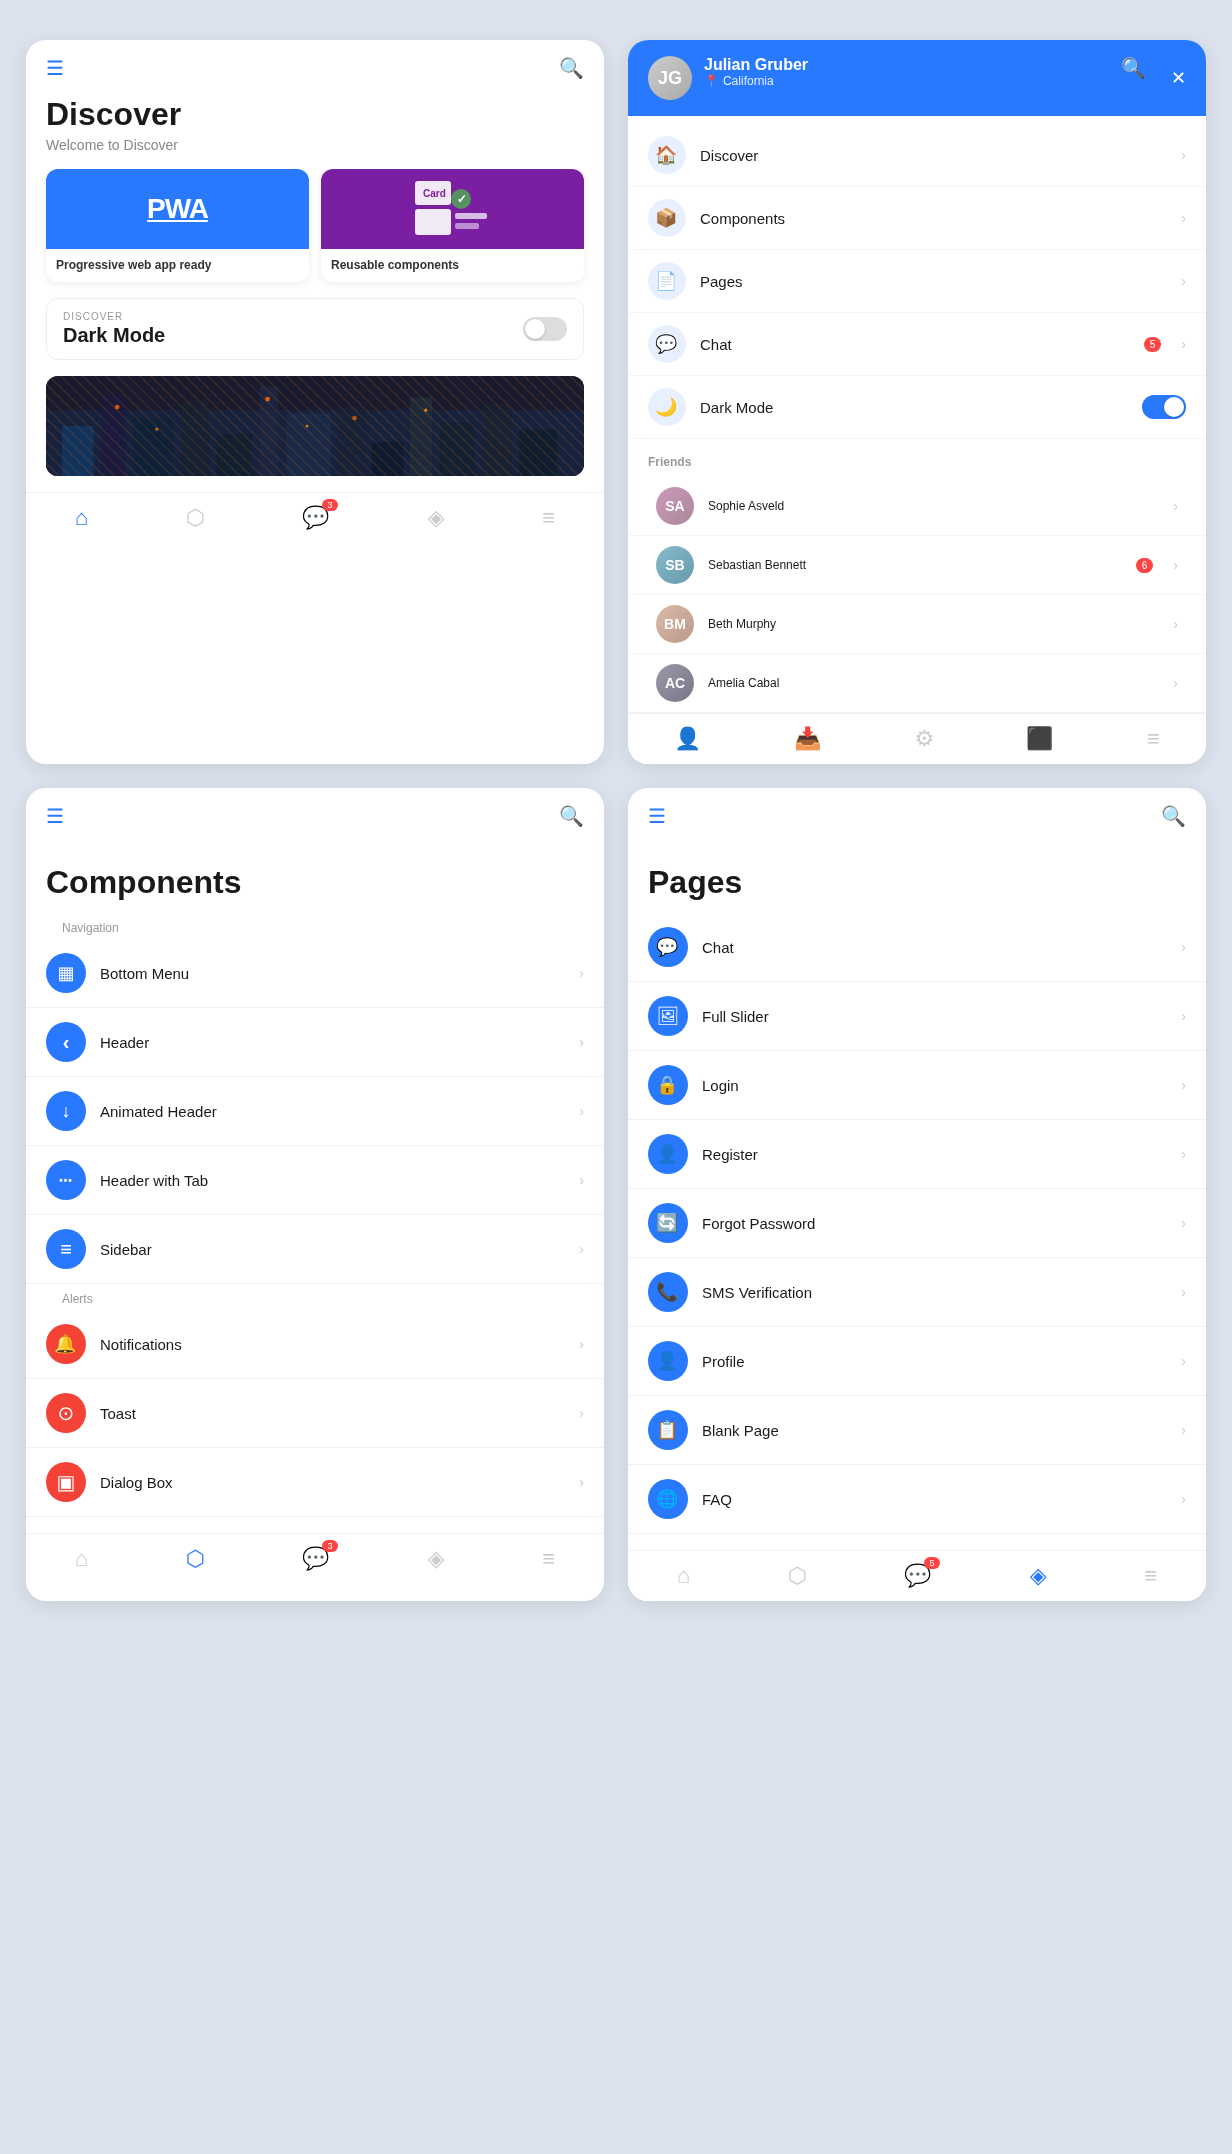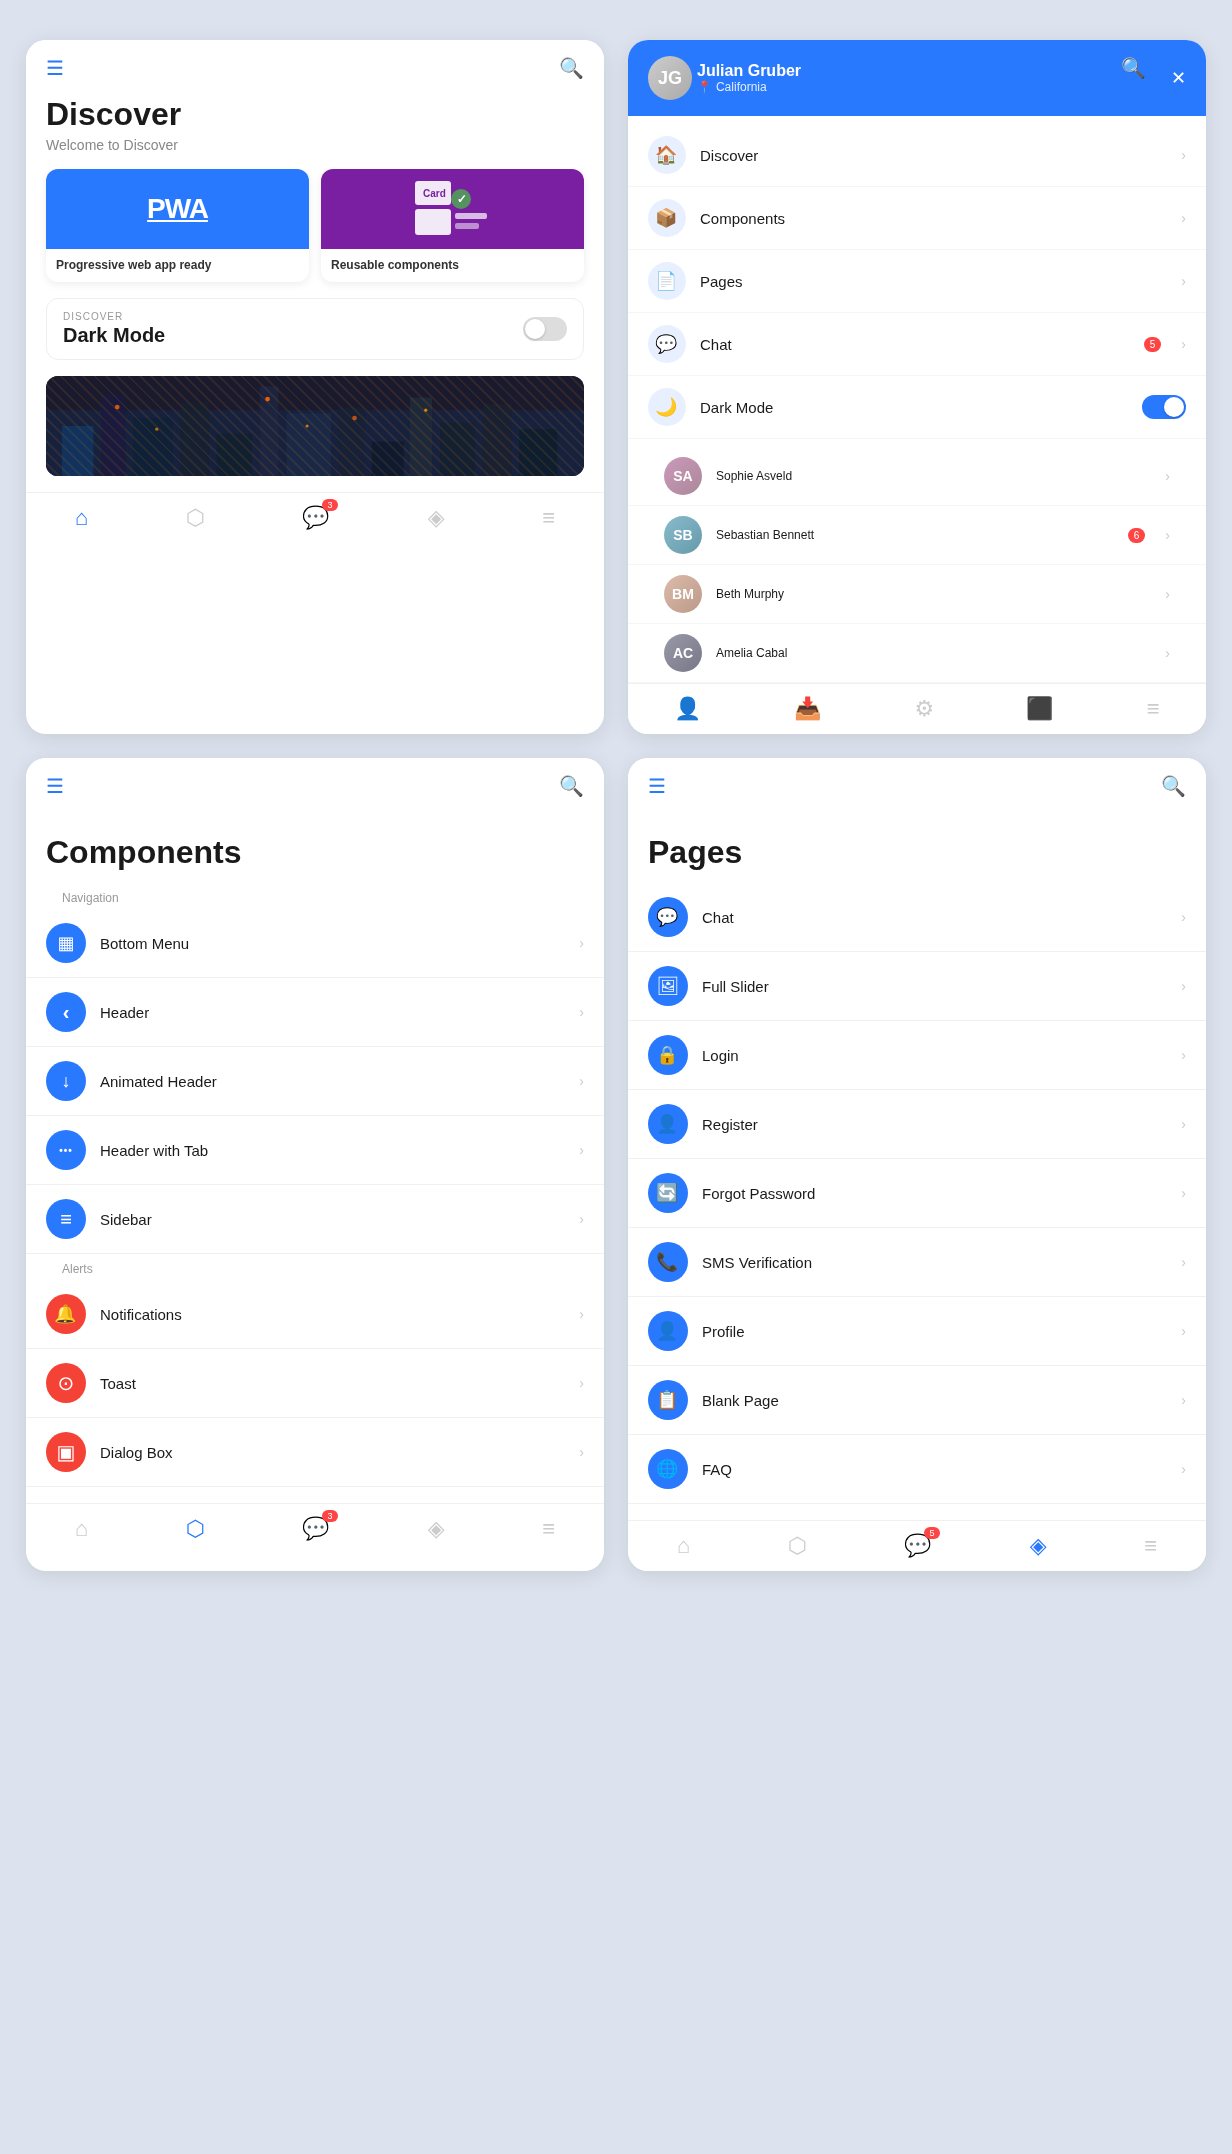--- a/index.html
+++ b/index.html
@@ -175,22 +175,21 @@
     
     .sidebar-header {
       background: #2979FF;
       padding: 16px 20px;
       display: flex;
       align-items: center;
       justify-content: space-between;
     }
     .sidebar-user {
       display: flex;
-      align-items: center;
-      gap: 5px;
+      gap: 12px;
     }
     .avatar {
       width: 44px;
       height: 44px;
       border-radius: 50%;
       background: #ccc;
       overflow: hidden;
       display: flex;
       align-items: center;
       justify-content: center;
@@ -237,21 +236,21 @@
       padding: 2px 6px;
       margin-right: 6px;
     }
 
     .friends-section { padding: 8px 20px 4px; }
     .friends-title { font-size: 12px; color: #999; font-weight: 600; margin-bottom: 4px; }
 
     .friend-item {
       display: flex;
       align-items: center;
-      padding: 10px 36px;
+      padding: 10px 28px;
       gap: 14px;
       cursor: pointer;
       border-bottom: 1px solid #f5f5f5;
     }
     .friend-name { flex: 1; font-size: 12px; color: #1a1a1a; font-weight: 500; }
 
     .sidebar-bottom-nav {
       display: flex;
       align-items: center;
       justify-content: space-around;
@@ -432,20 +431,23 @@
         <span class="menu-badge">5</span>
         <span class="menu-chevron">›</span>
       </div>
       <div class="menu-item">
         <div class="menu-icon-circle" style="background:#e8f0ff;">🌙</div>
         <span class="menu-item-label">Dark Mode</span>
         <div class="toggle on"></div>
       </div>
     </div>
 
+    <div class="friends-section">
+      <div class="friends-title">Friends</div>
+    </div>
 
     <div class="friend-item">
       <div class="avatar small" style="background:linear-gradient(135deg,#c9b,#a89);">SA</div>
       <span class="friend-name">Sophie Asveld</span>
       <span class="menu-chevron">›</span>
     </div>
     <div class="friend-item">
       <div class="avatar small" style="background:linear-gradient(135deg,#8bc,#69a);">SB</div>
       <span class="friend-name">Sebastian Bennett</span>
       <span class="menu-badge">6</span>

